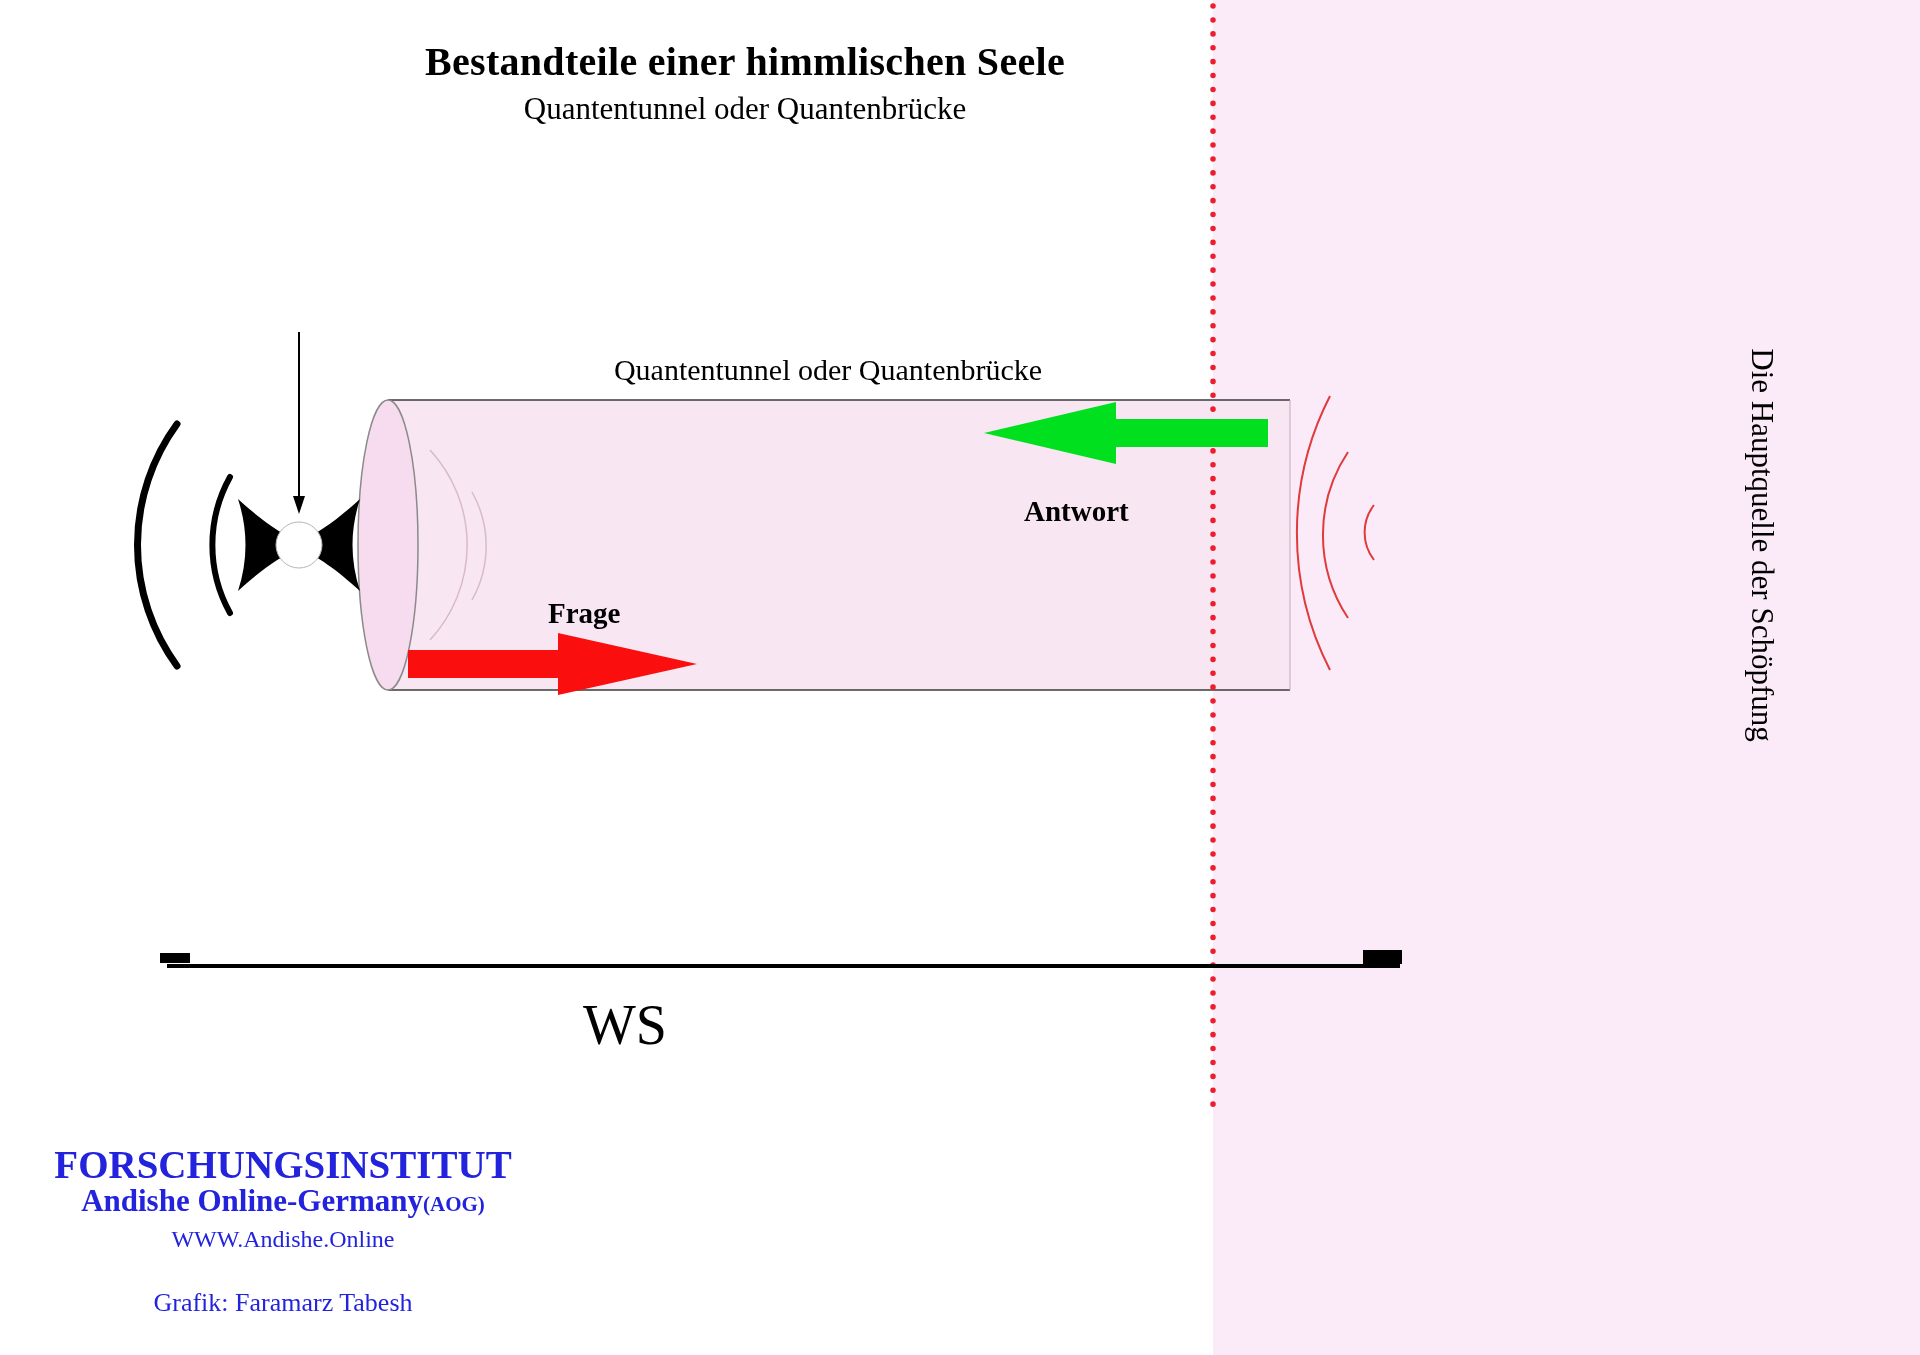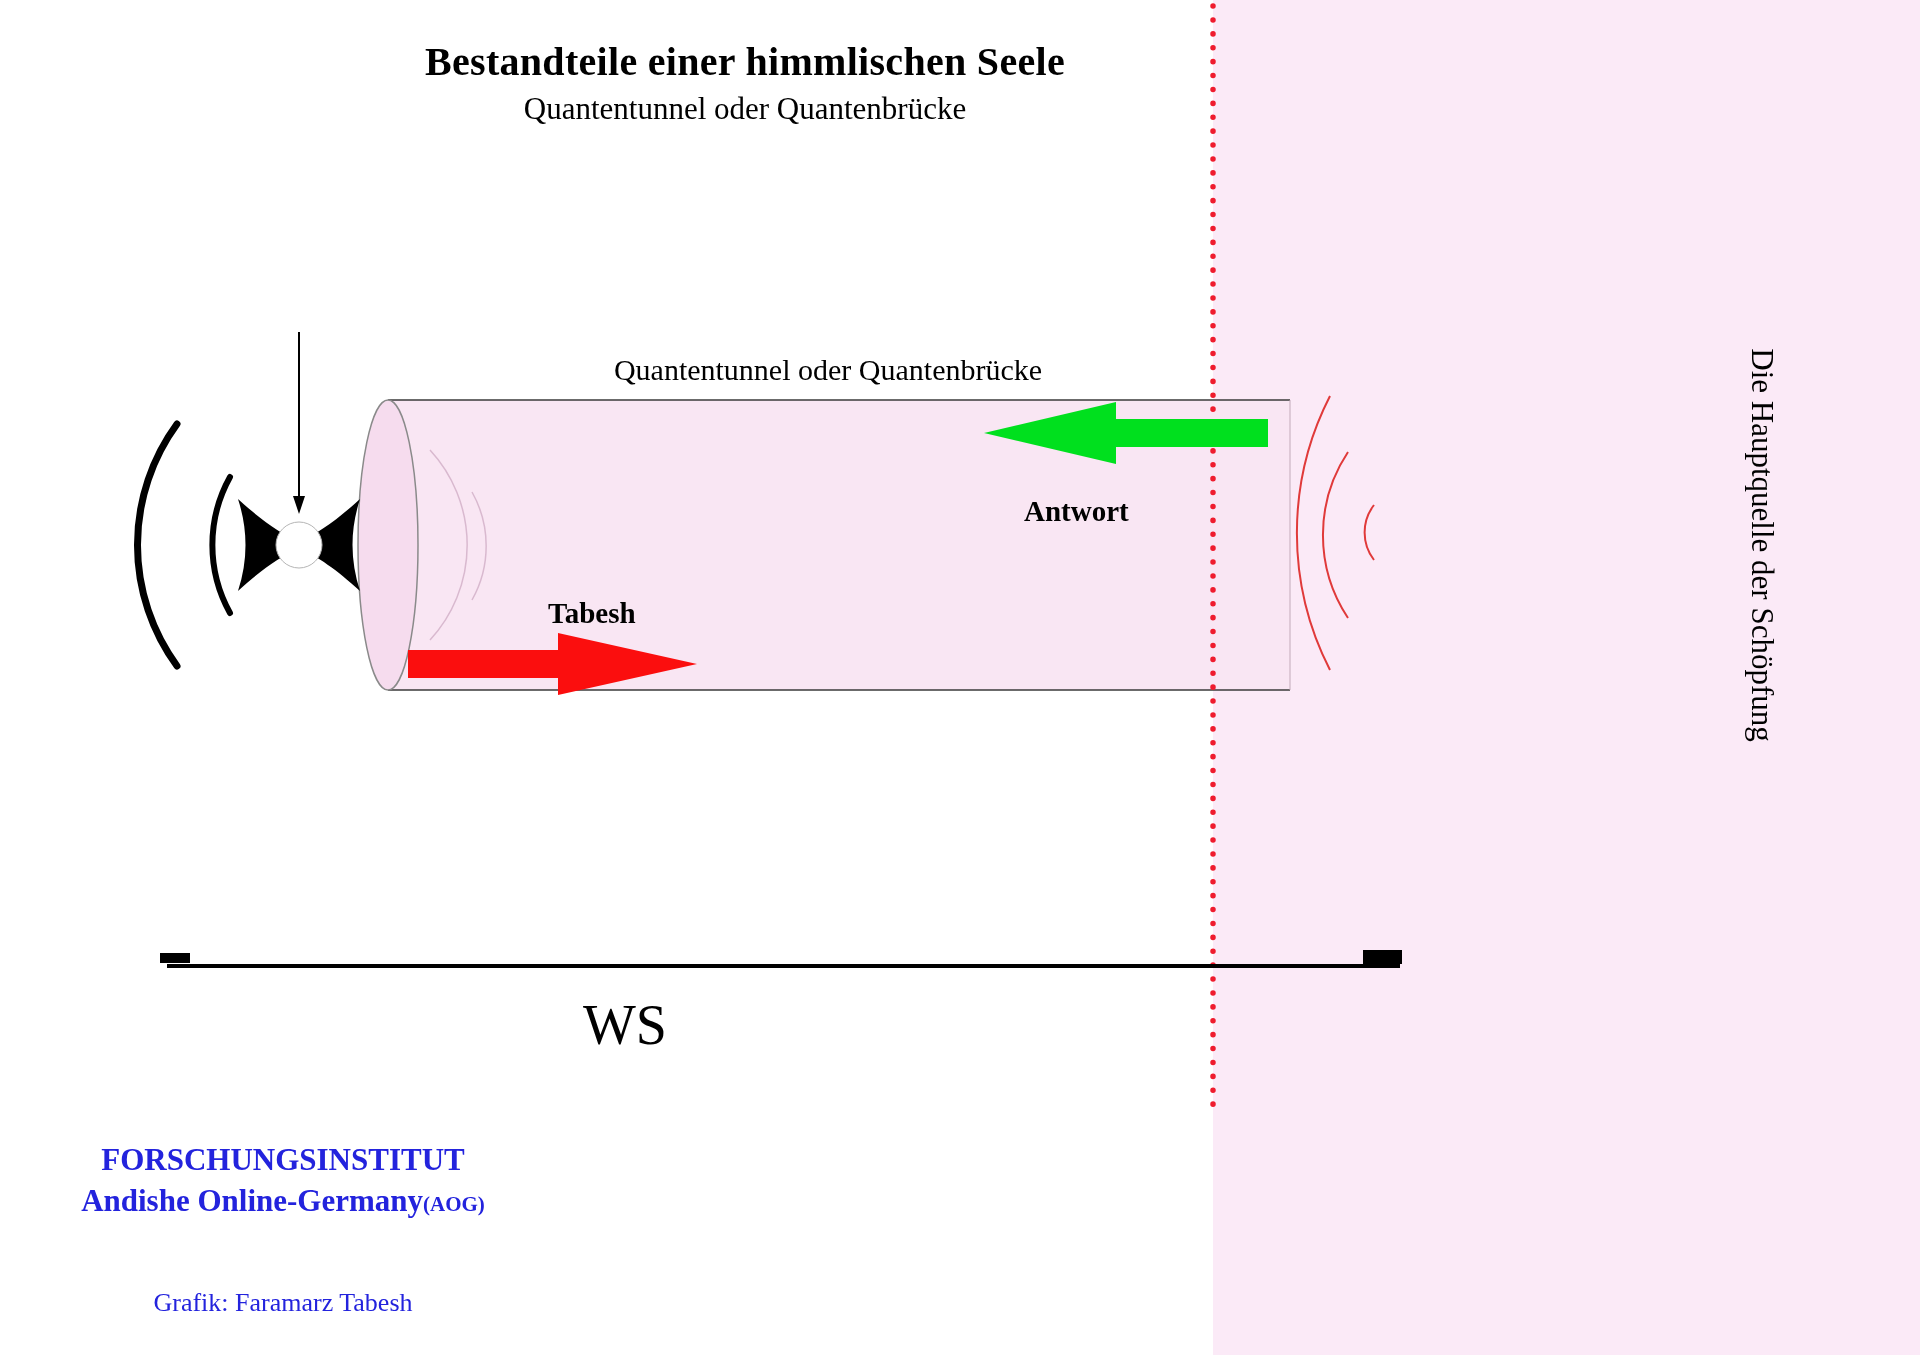--- a/index.html
+++ b/index.html
@@ -17,21 +17,21 @@
   .tunnel-label{left:558px;top:353px;width:540px;font-size:30px;}
   .answer-label{left:1024px;top:460px;font-size:29px;font-weight:bold;margin-top:35px;}
   .question-label{left:548px;top:597px;font-size:29px;font-weight:bold;}
   .ws-label{left:540px;top:994px;width:170px;font-size:56px;}
   .source-label{
     left:1762px;top:545px;white-space:nowrap;font-size:31px;
     transform:translate(-50%,-50%) rotate(90deg);
   }
   .footer{position:absolute;left:33px;top:0;width:500px;height:100%;}
   .footer .line{position:absolute;width:100%;text-align:center;}
-  .institute{top:1142px;font-size:31px;font-weight:bold;}
+  .institute{top:1142px;font-size:39px;font-weight:bold;}
   .organization{top:1183px;font-size:31px;font-weight:bold;}
   .organization .suffix{font-size:21px;}
   .website{top:1226px;font-size:24px;}
   .credit{top:1288px;font-size:26px;}
 </style>
 </head>
 <body>
 
 <div class="canvas">
 
@@ -79,27 +79,28 @@
       <rect x="1363" y="950" width="39" height="14" fill="#000"></rect>
     </g>
   </svg>
 
   <div class="lbl center title">Bestandteile einer himmlischen Seele</div>
   <div class="lbl center subtitle">Quantentunnel oder Quantenbrücke</div>
 
 
   <div class="lbl center tunnel-label">Quantentunnel oder Quantenbrücke</div>
   <div class="lbl answer-label">Antwort</div>
-  <div class="lbl question-label">Tabesh</div>
+  <div class="lbl question-label">Frage</div>
 
   <div class="lbl center ws-label">WS</div>
 
   <div class="lbl source-label">Die Hauptquelle der Schöpfung</div>
 
   <div class="footer" style="color: rgb(35, 35, 221);">
     <div class="line institute">FORSCHUNGSINSTITUT</div>
     <div class="line organization">
       <span>Andishe Online-Germany</span><span class="suffix">(AOG)</span>
     </div>
+    <div class="line website">WWW.Andishe.Online</div>
     <div class="line credit">Grafik: Faramarz Tabesh</div>
   </div>
 
 </div>
 
 </body></html>

